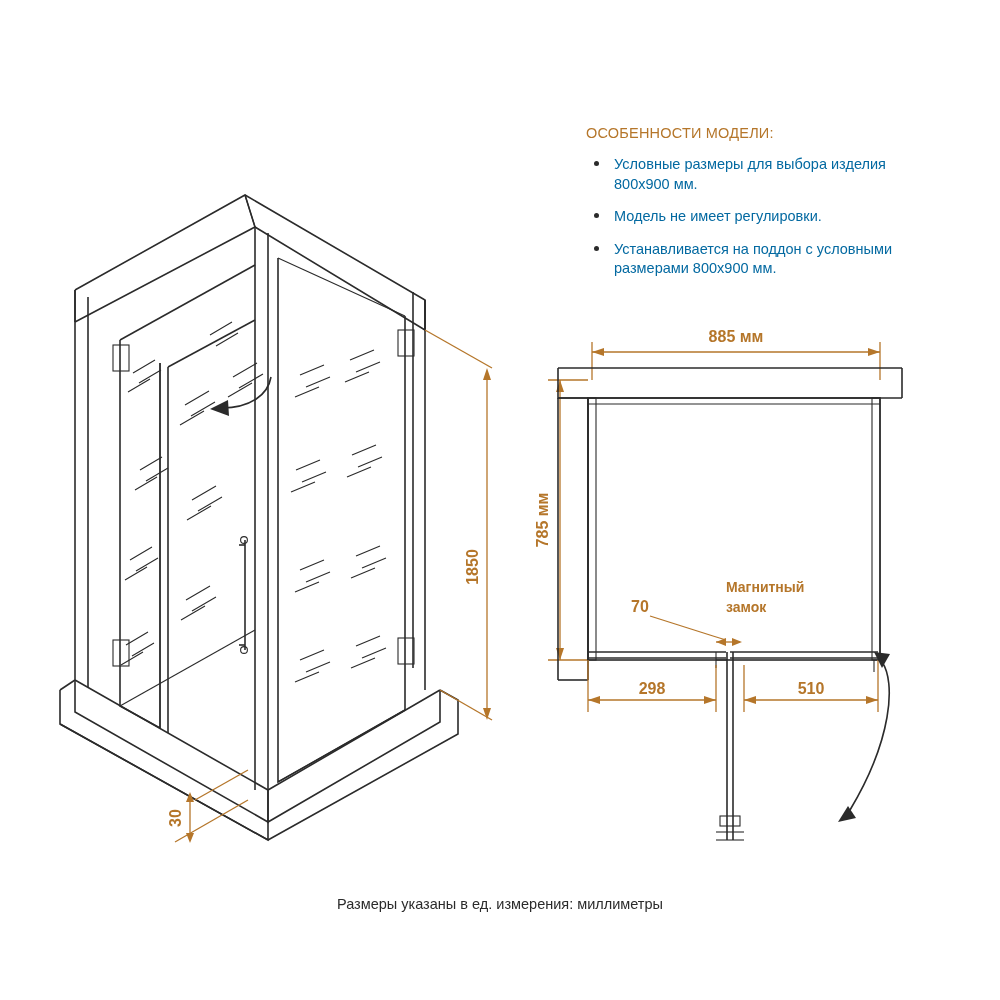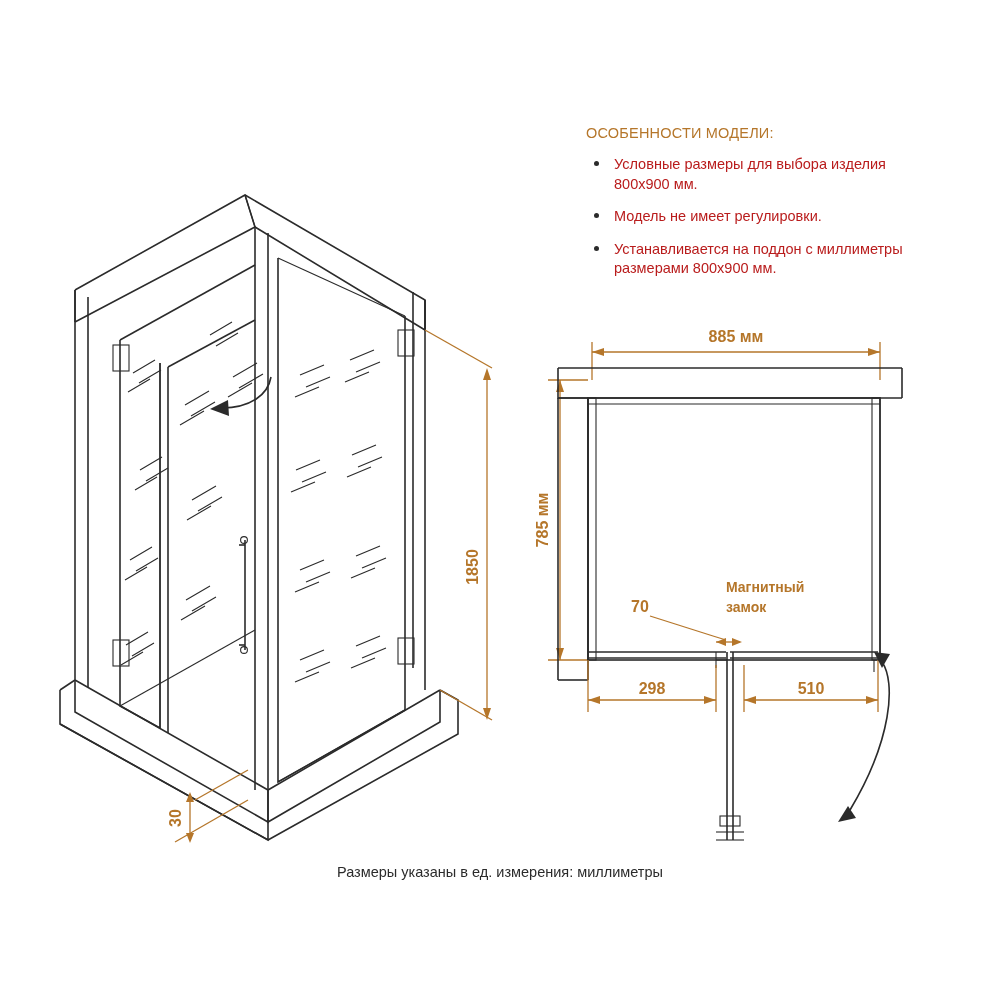--- a/index.html
+++ b/index.html
@@ -3,25 +3,25 @@
 <meta charset="utf-8">
 <style>
   html,body{margin:0;padding:0;background:#ffffff;}
   body{width:1000px;height:1000px;position:relative;font-family:"Liberation Sans",sans-serif;overflow:hidden;}
   .root{position:absolute;inset:0;}
 
   
   .features{position:absolute;left:586px;top:125px;width:340px;}
   .features-title{color:#b5762a;font-weight:normal;font-size:14.5px;letter-spacing:.2px;}
   .feat-list{margin:14px 0 0 0;padding:0;list-style:none;}
-  .feat-item{position:relative;padding-left:28px;margin-bottom:13px;color:#b91c1c;font-size:14.5px;line-height:1.35;}
+  .feat-item{position:relative;padding-left:28px;margin-bottom:13px;color:#0369a1;font-size:14.5px;line-height:1.35;}
   .feat-item .bullet{position:absolute;left:8px;top:6px;width:5px;height:5px;border-radius:50%;background:#2b2b2b;}
 
   
-  .caption{position:absolute;left:0;top:864px;width:1000px;text-align:center;color:#2b2b2b;font-size:14.5px;}
+  .caption{position:absolute;left:0;top:896px;width:1000px;text-align:center;color:#2b2b2b;font-size:14.5px;}
 
   
   svg{position:absolute;left:0;top:0;overflow:visible;}
   .ln{fill:none;stroke:#2b2b2b;stroke-width:1.6;}
   .ln-thin{fill:none;stroke:#2b2b2b;stroke-width:1.1;}
   .hatch{fill:none;stroke:#2b2b2b;stroke-width:1.1;}
   .dim{fill:none;stroke:#b5762a;stroke-width:1.3;}
   .dimtxt{fill:#b5762a;font-family:"Liberation Sans",sans-serif;font-size:16px;font-weight:bold;}
   .lbl{fill:#b5762a;font-family:"Liberation Sans",sans-serif;font-size:14px;font-weight:bold;}
 </style>
@@ -36,21 +36,21 @@
       <li class="feat-item">
         <span class="bullet"></span>
         <span>Условные размеры для выбора изделия 800х900 мм.</span>
       </li>
       <li class="feat-item">
         <span class="bullet"></span>
         <span>Модель не имеет регулировки.</span>
       </li>
       <li class="feat-item">
         <span class="bullet"></span>
-        <span>Устанавливается на поддон с миллиметры размерами 800х900 мм.</span>
+        <span>Устанавливается на поддон с условными размерами 800х900 мм.</span>
       </li>
     </ul>
   </div>
 
   <svg width="540" height="870" viewBox="0 0 540 870">
 
     <g>
       <polyline class="ln" points="75,290 245,195 425,300 425,330 255,227 75,322"></polyline>
       <polyline class="ln" points="75,290 75,322"></polyline>
       <polyline class="ln" points="245,195 255,227"></polyline>

